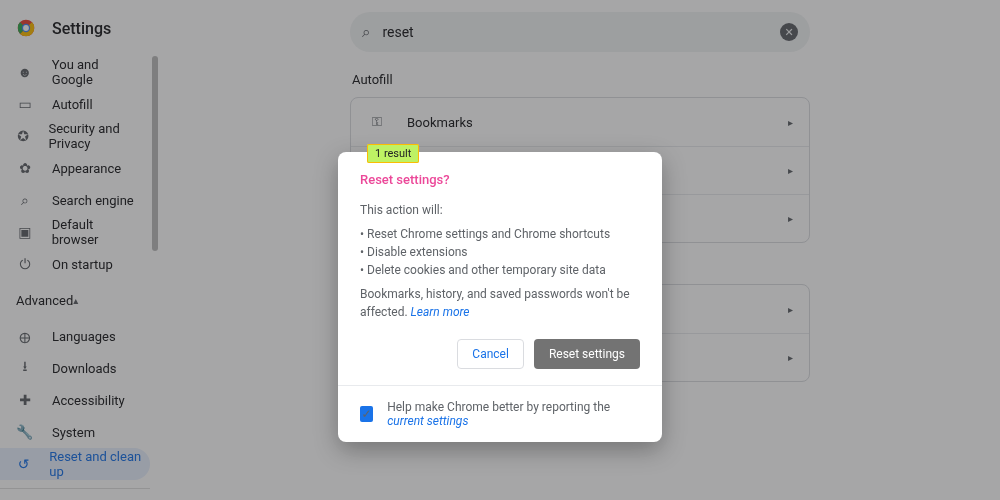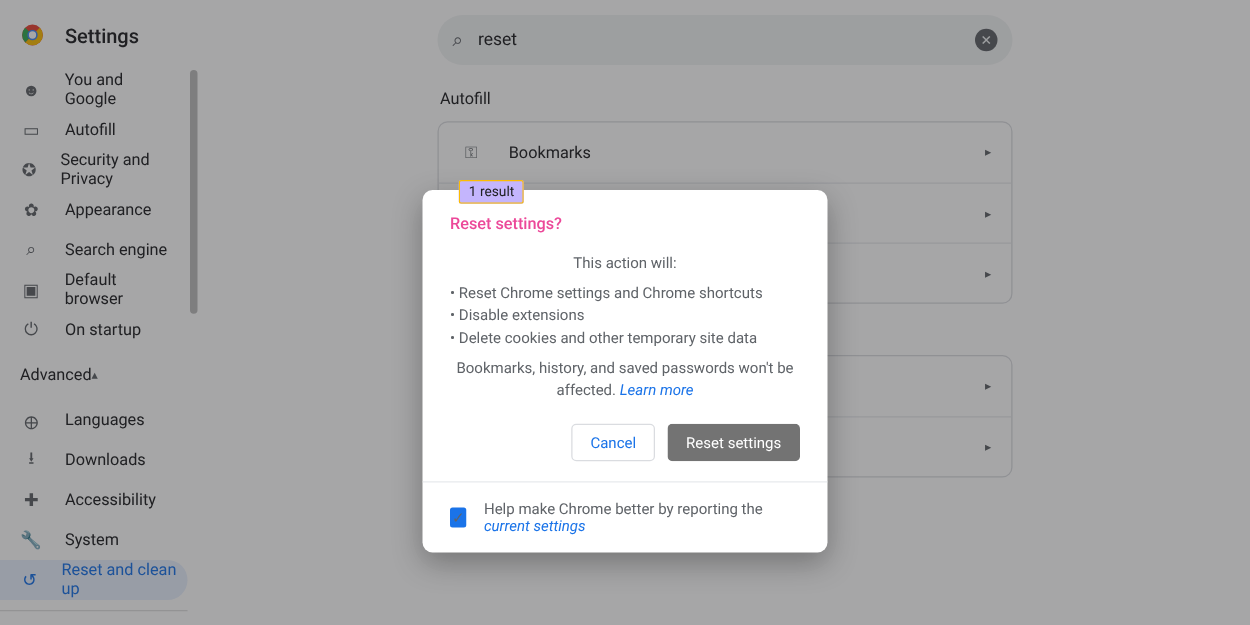--- a/index.html
+++ b/index.html
@@ -28,31 +28,31 @@
   .searchbar .sico { color:#5f6368; margin-right: 12px; font-size: 15px;}
   .searchbar input { flex:1; border:none; background:transparent; outline:none; font-size:14px; color:#202124;}
   .searchbar .clear { width:18px; height:18px; border-radius:50%; background:#5f6368; color:#f1f3f4; font-size:11px; display:flex; align-items:center; justify-content:center; cursor:pointer;}
 
   .section-title { font-size: 13px; color:#202124; margin: 16px 0 10px 2px; }
   .card { border:1px solid #dadce0; border-radius:8px; overflow:hidden; }
   .row { display:flex; align-items:center; height:48px; padding:0 16px; font-size:13px; color:#202124; border-top:1px solid #e8eaed; position:relative;}
   .row:first-child { border-top:none; }
   .row .rico { width:20px; margin-right:20px; color:#5f6368; display:flex; justify-content:center;}
   .row .chev { position:absolute; right:16px; color:#5f6368; font-size:10px;}
-  .result-badge { position:absolute; left:16px; top:46px; background:#c4b5fd; color:#202124; font-size:11px; padding:3px 8px; border-radius:2px; z-index:2; box-shadow: 0 0 0 1px #fbbc04 inset;}
+  .result-badge { position:absolute; left:16px; top:46px; background:#bef264; color:#202124; font-size:11px; padding:3px 8px; border-radius:2px; z-index:2; box-shadow: 0 0 0 1px #fbbc04 inset;}
   .hl { background:#fdd663; padding: 1px 0; }
 
   
   .scrim { position:absolute; inset:0; background:rgba(32,33,36,0.4); }
 
   
   .dialog { position:absolute; width:324px; left:338px; top:152px; background:#fff; border-radius:8px; box-shadow:0 8px 24px rgba(0,0,0,0.3); overflow:hidden; }
   .dialog .d-body { padding:20px 22px 16px 22px; }
   .dialog h2 { font-size:13px; font-weight:500; color:#ec4899; margin-bottom:14px;}
-  .dialog p { font-size:12px; color:#5f6368; line-height:1.5;text-align:center; }
+  .dialog p { font-size:12px; color:#5f6368; line-height:1.5; }
   .dialog ul { list-style:none; margin:6px 0; }
   .dialog ul li { font-size:12px; color:#5f6368; line-height:1.5; }
   .dialog ul li::before { content:"• "; }
   .dialog a { color:#1a73e8; text-decoration:none; cursor:pointer;font-style:italic;}
   .dialog .btnrow { display:flex; justify-content:flex-end; gap:10px; margin-top:18px;}
   .btn { font-size:12px; padding:7px 14px; border-radius:4px; cursor:pointer; border:1px solid transparent;text-align:center;}
   .btn.secondary { background:#fff; color:#1a73e8; border-color:#dadce0;}
   .btn.primary { background:#737373; color:#fff;}
   .dialog .d-foot { border-top:1px solid #e8eaed; padding:14px 22px; display:flex; align-items:center; gap:14px;}
   .chk { width:16px; height:16px; background:#1a73e8; border-radius:2px; display:flex; align-items:center; justify-content:center; color:#fff; font-size:11px; cursor:pointer;}

